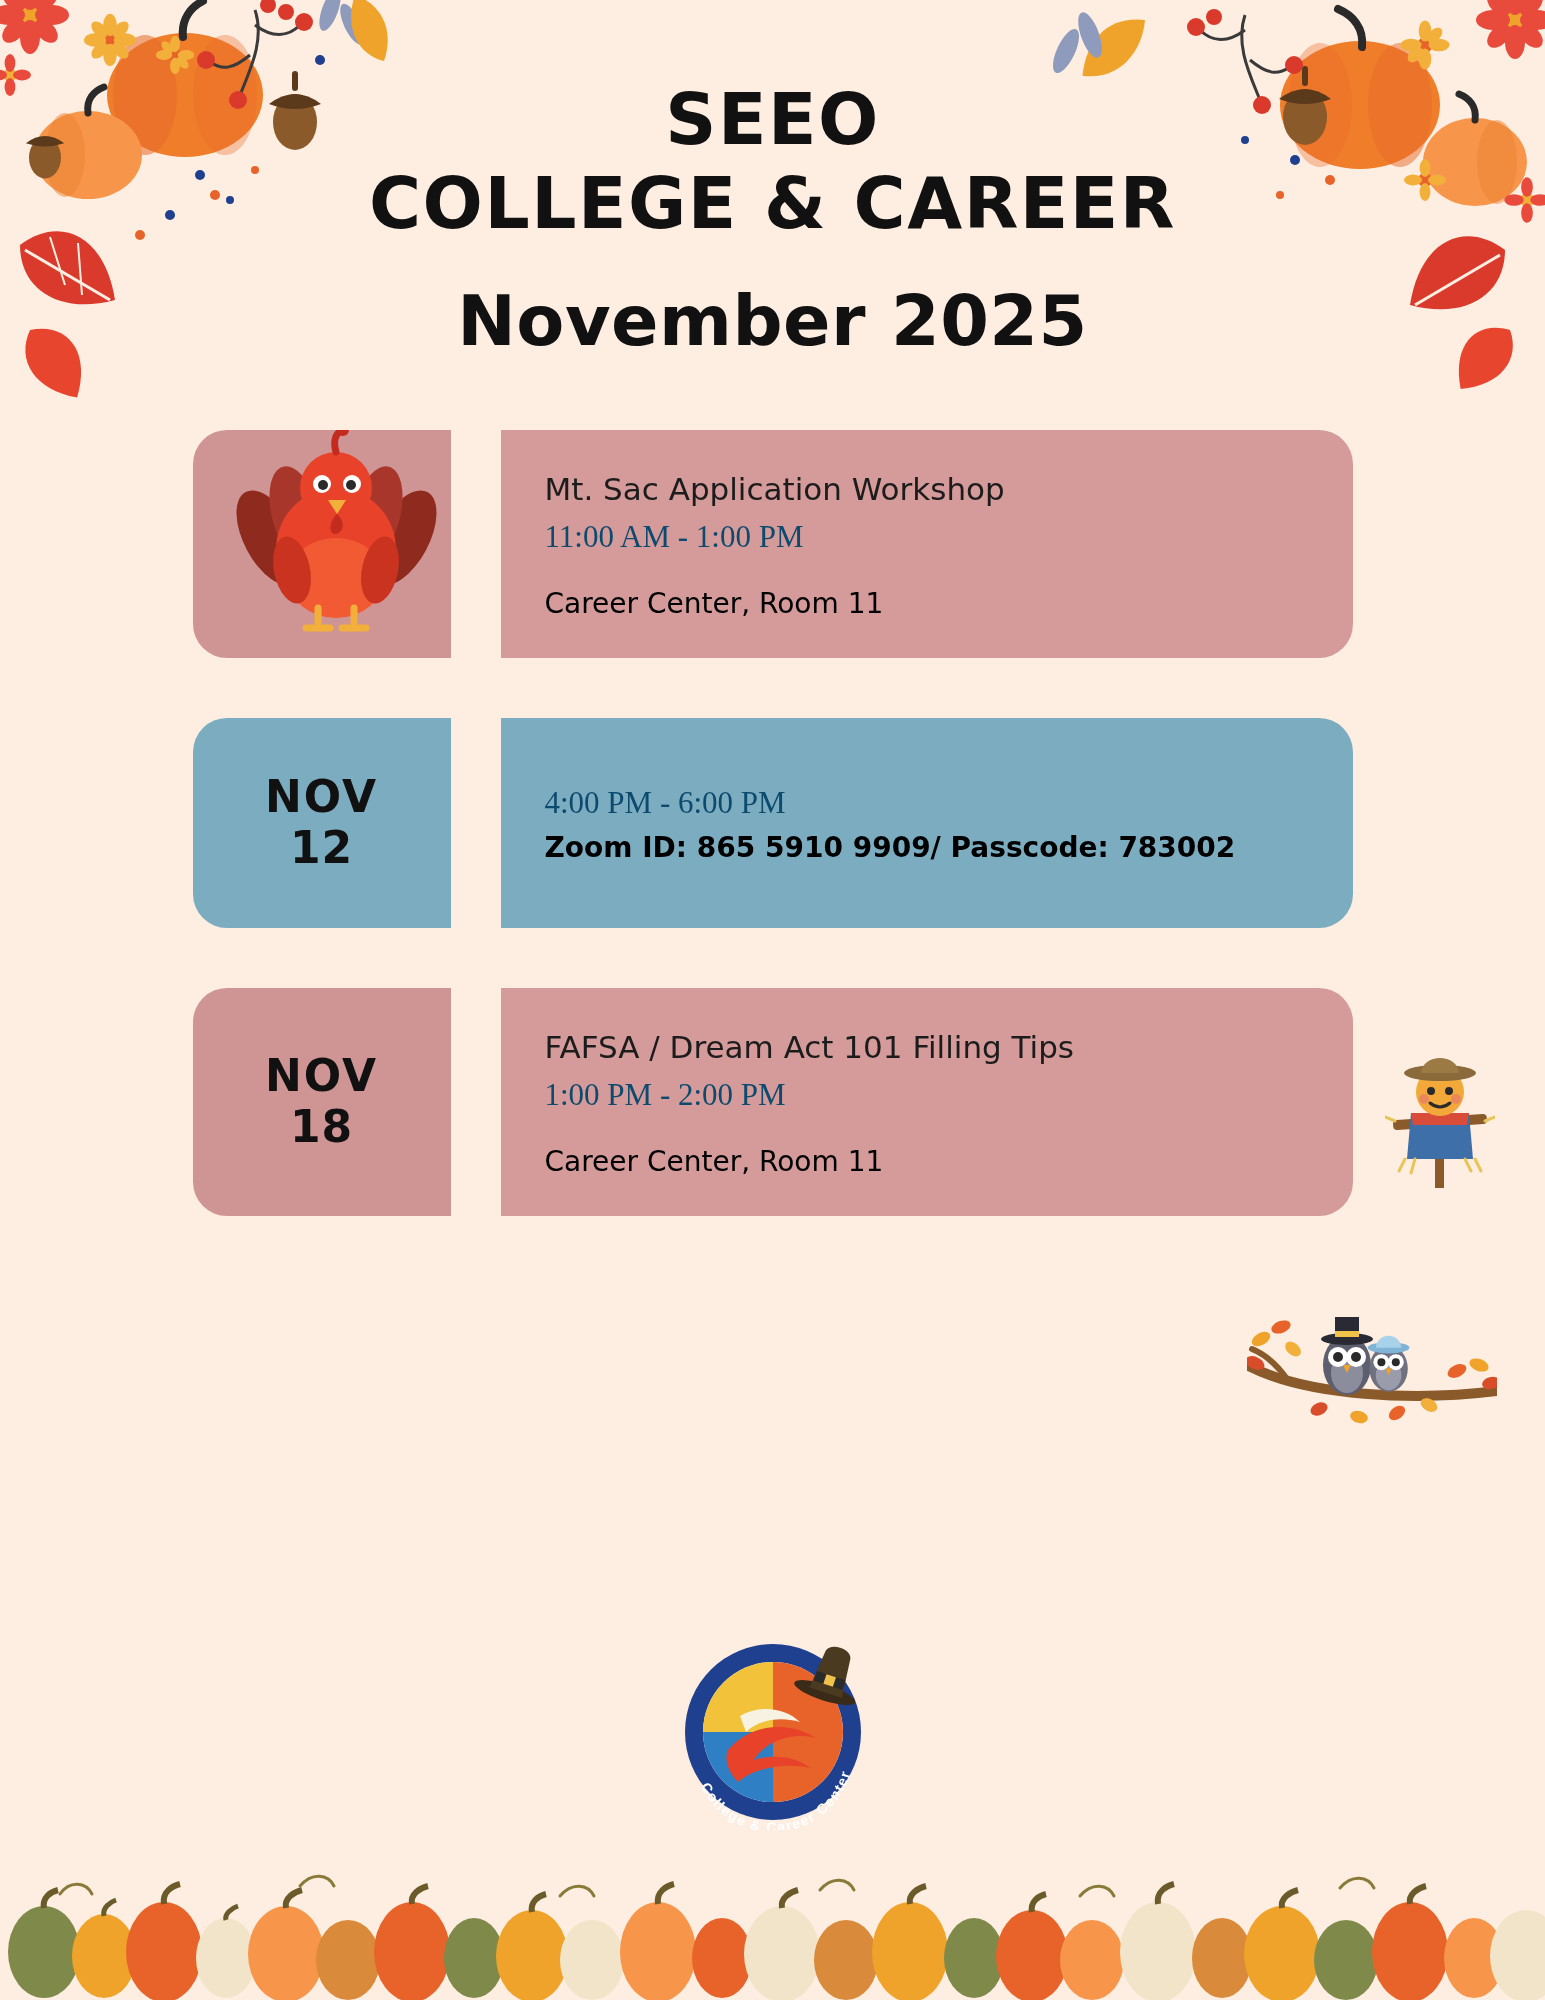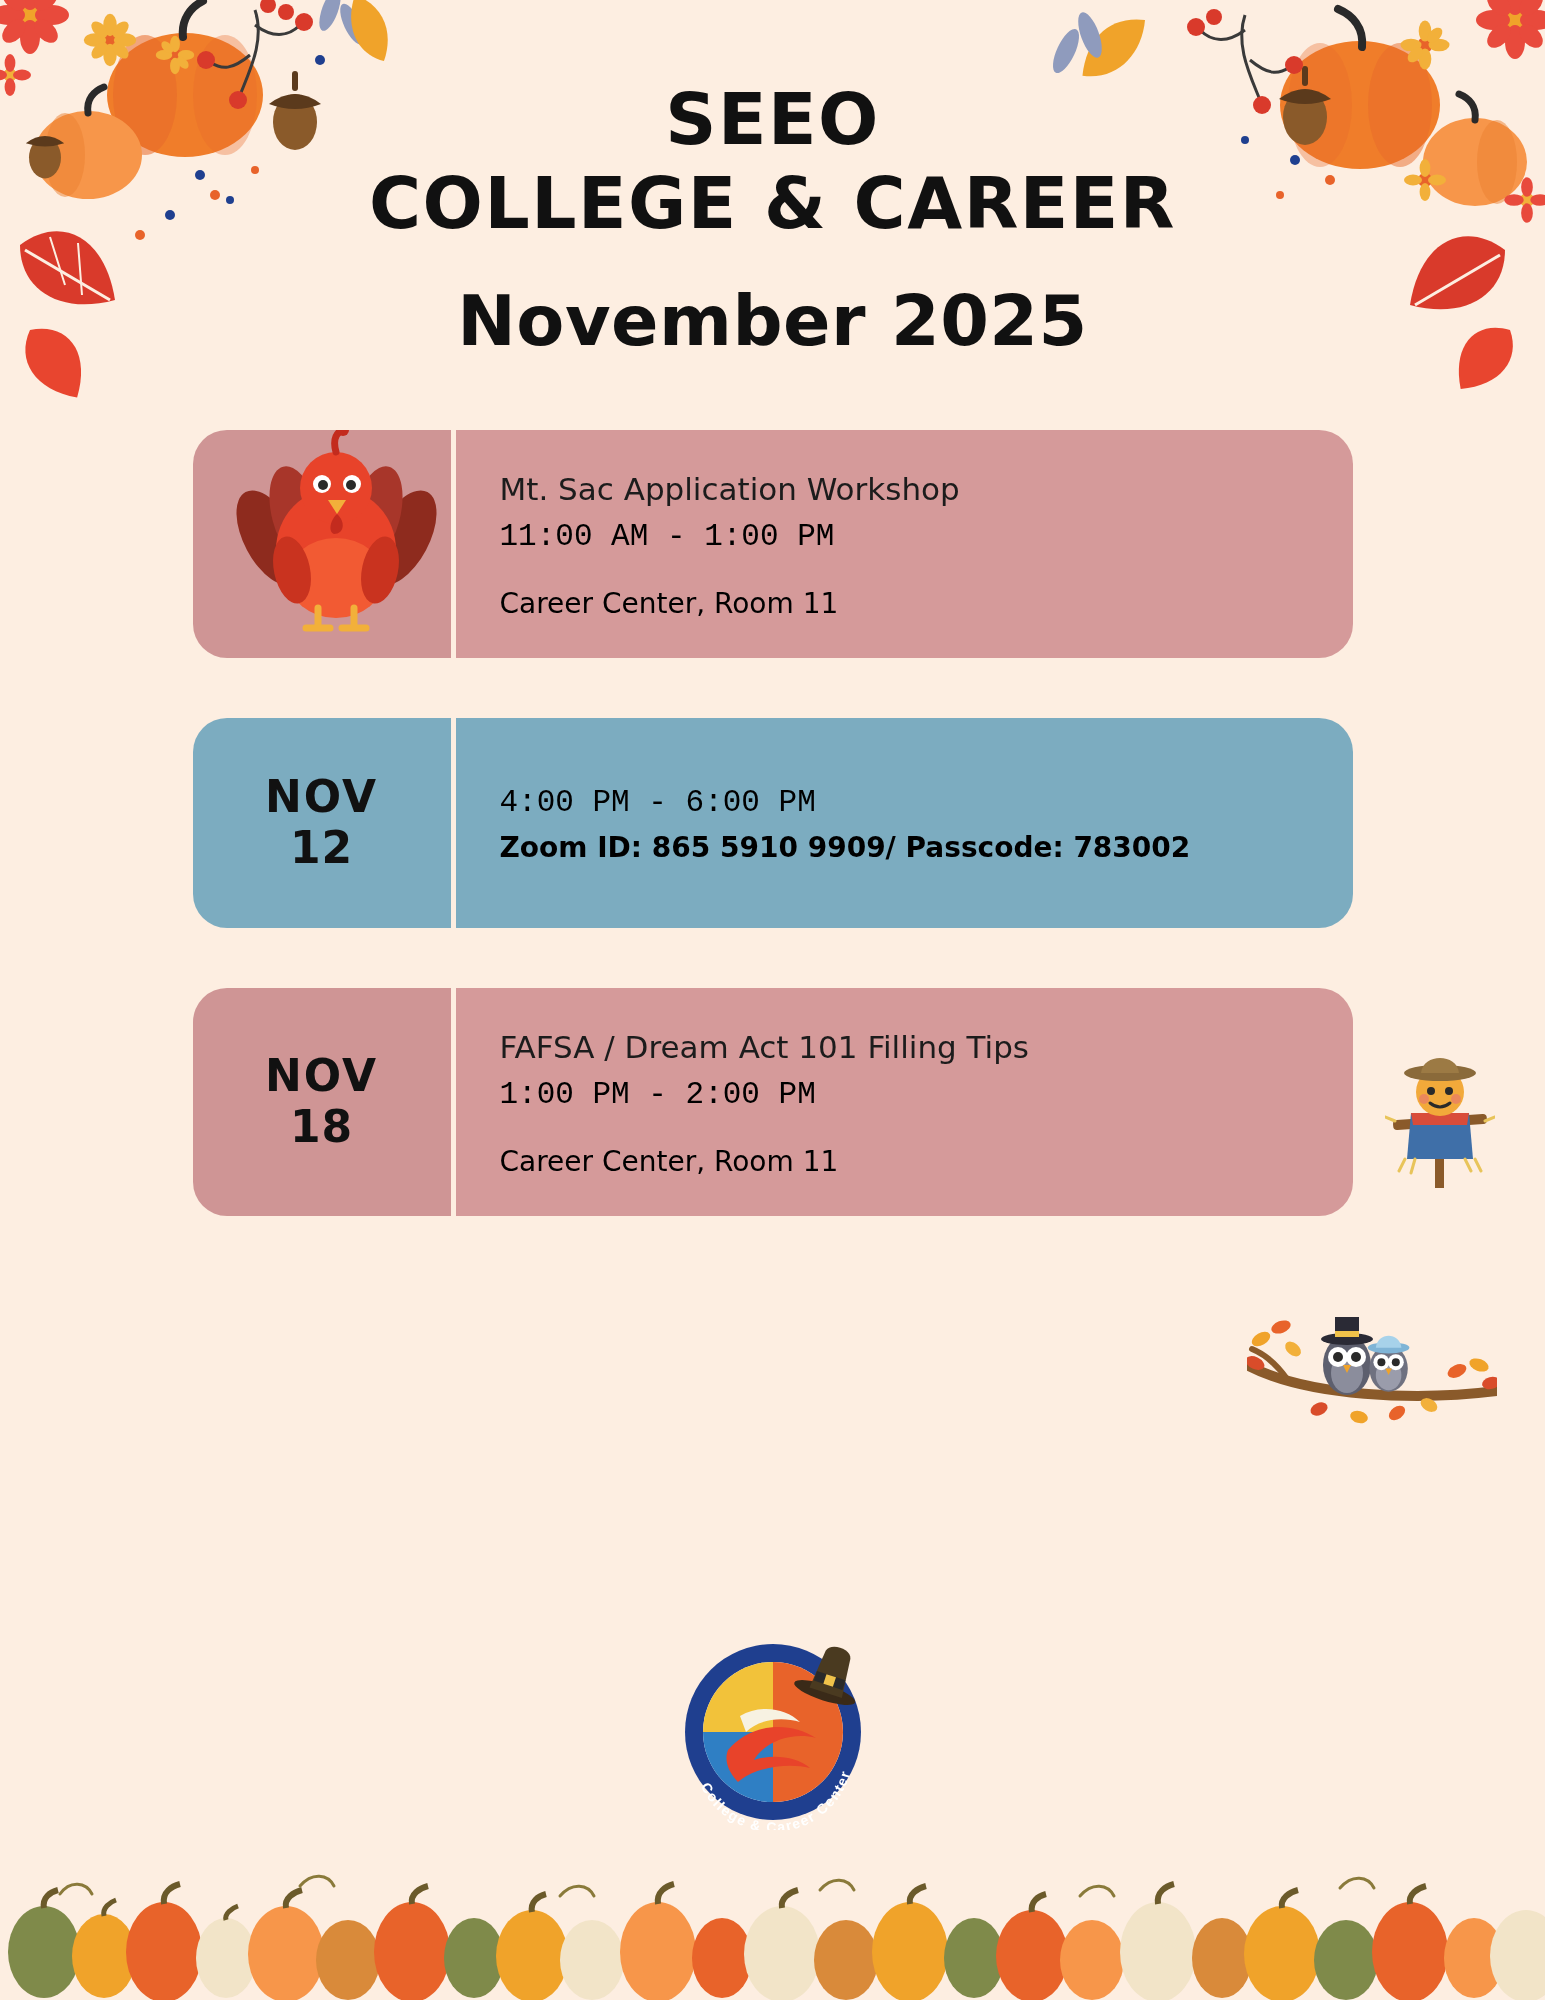--- a/index.html
+++ b/index.html
@@ -105,32 +105,33 @@
     flex: 0 0 5px;
   }
   .event-info {
     flex: 1 1 auto;
     border-radius: 0 34px 34px 0;
     padding: 38px 44px 34px 44px;
     box-sizing: border-box;
     display: flex;
     flex-direction: column;
     justify-content: center;
+    margin-left: 45px;
   }
   .ev-title {
     font-family: "DejaVu Sans", sans-serif;
     font-size: 31px;
     color: #1c1c1c;
     line-height: 1.38;
     margin-bottom: 6px;
   }
   .ev-time {
-    font-family: Liberation Mono, monospace;
+    font-family: Liberation Serif, serif;
     font-size: 31px;
-    color: #000000;
+    color: #0c4a6e;
     line-height: 1.38;
   }
   .ev-loc {
     font-family: "DejaVu Sans", sans-serif;
     font-size: 28px;
     color: #000000;
     line-height: 1.38;
     margin-top: 26px;
   }
   .ev-loc.tight { margin-top: 4px; font-weight: bold; }

